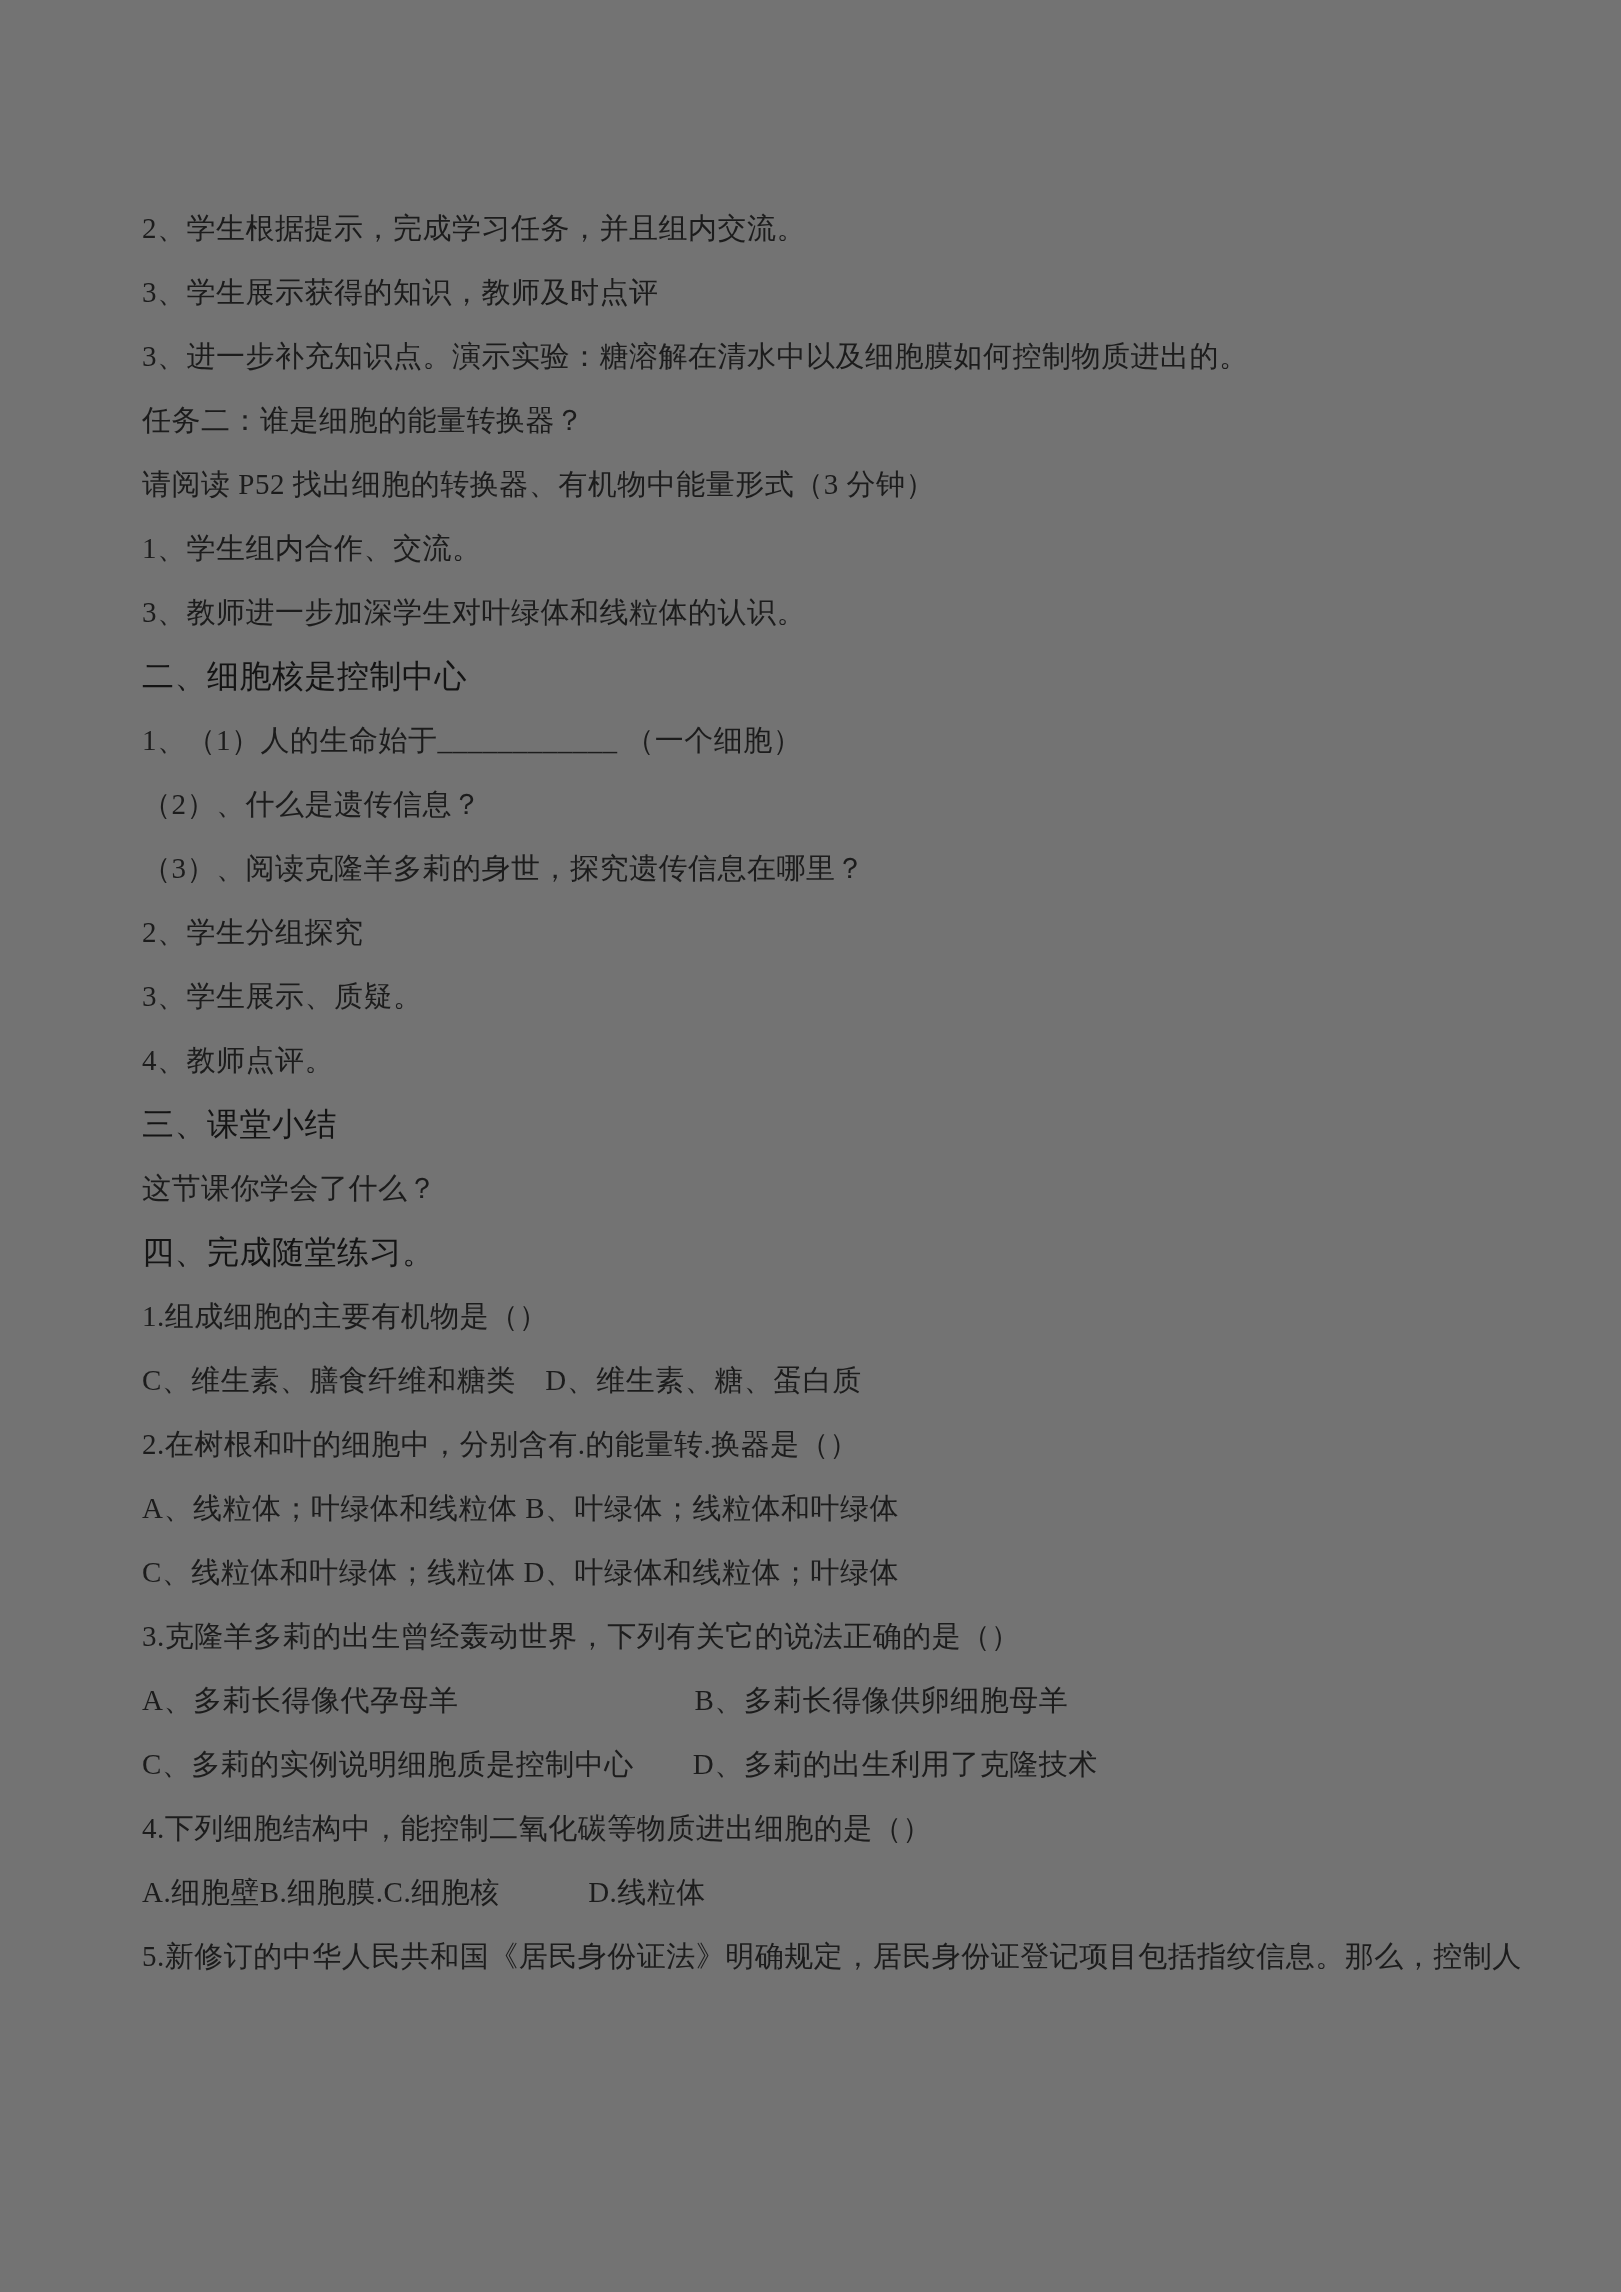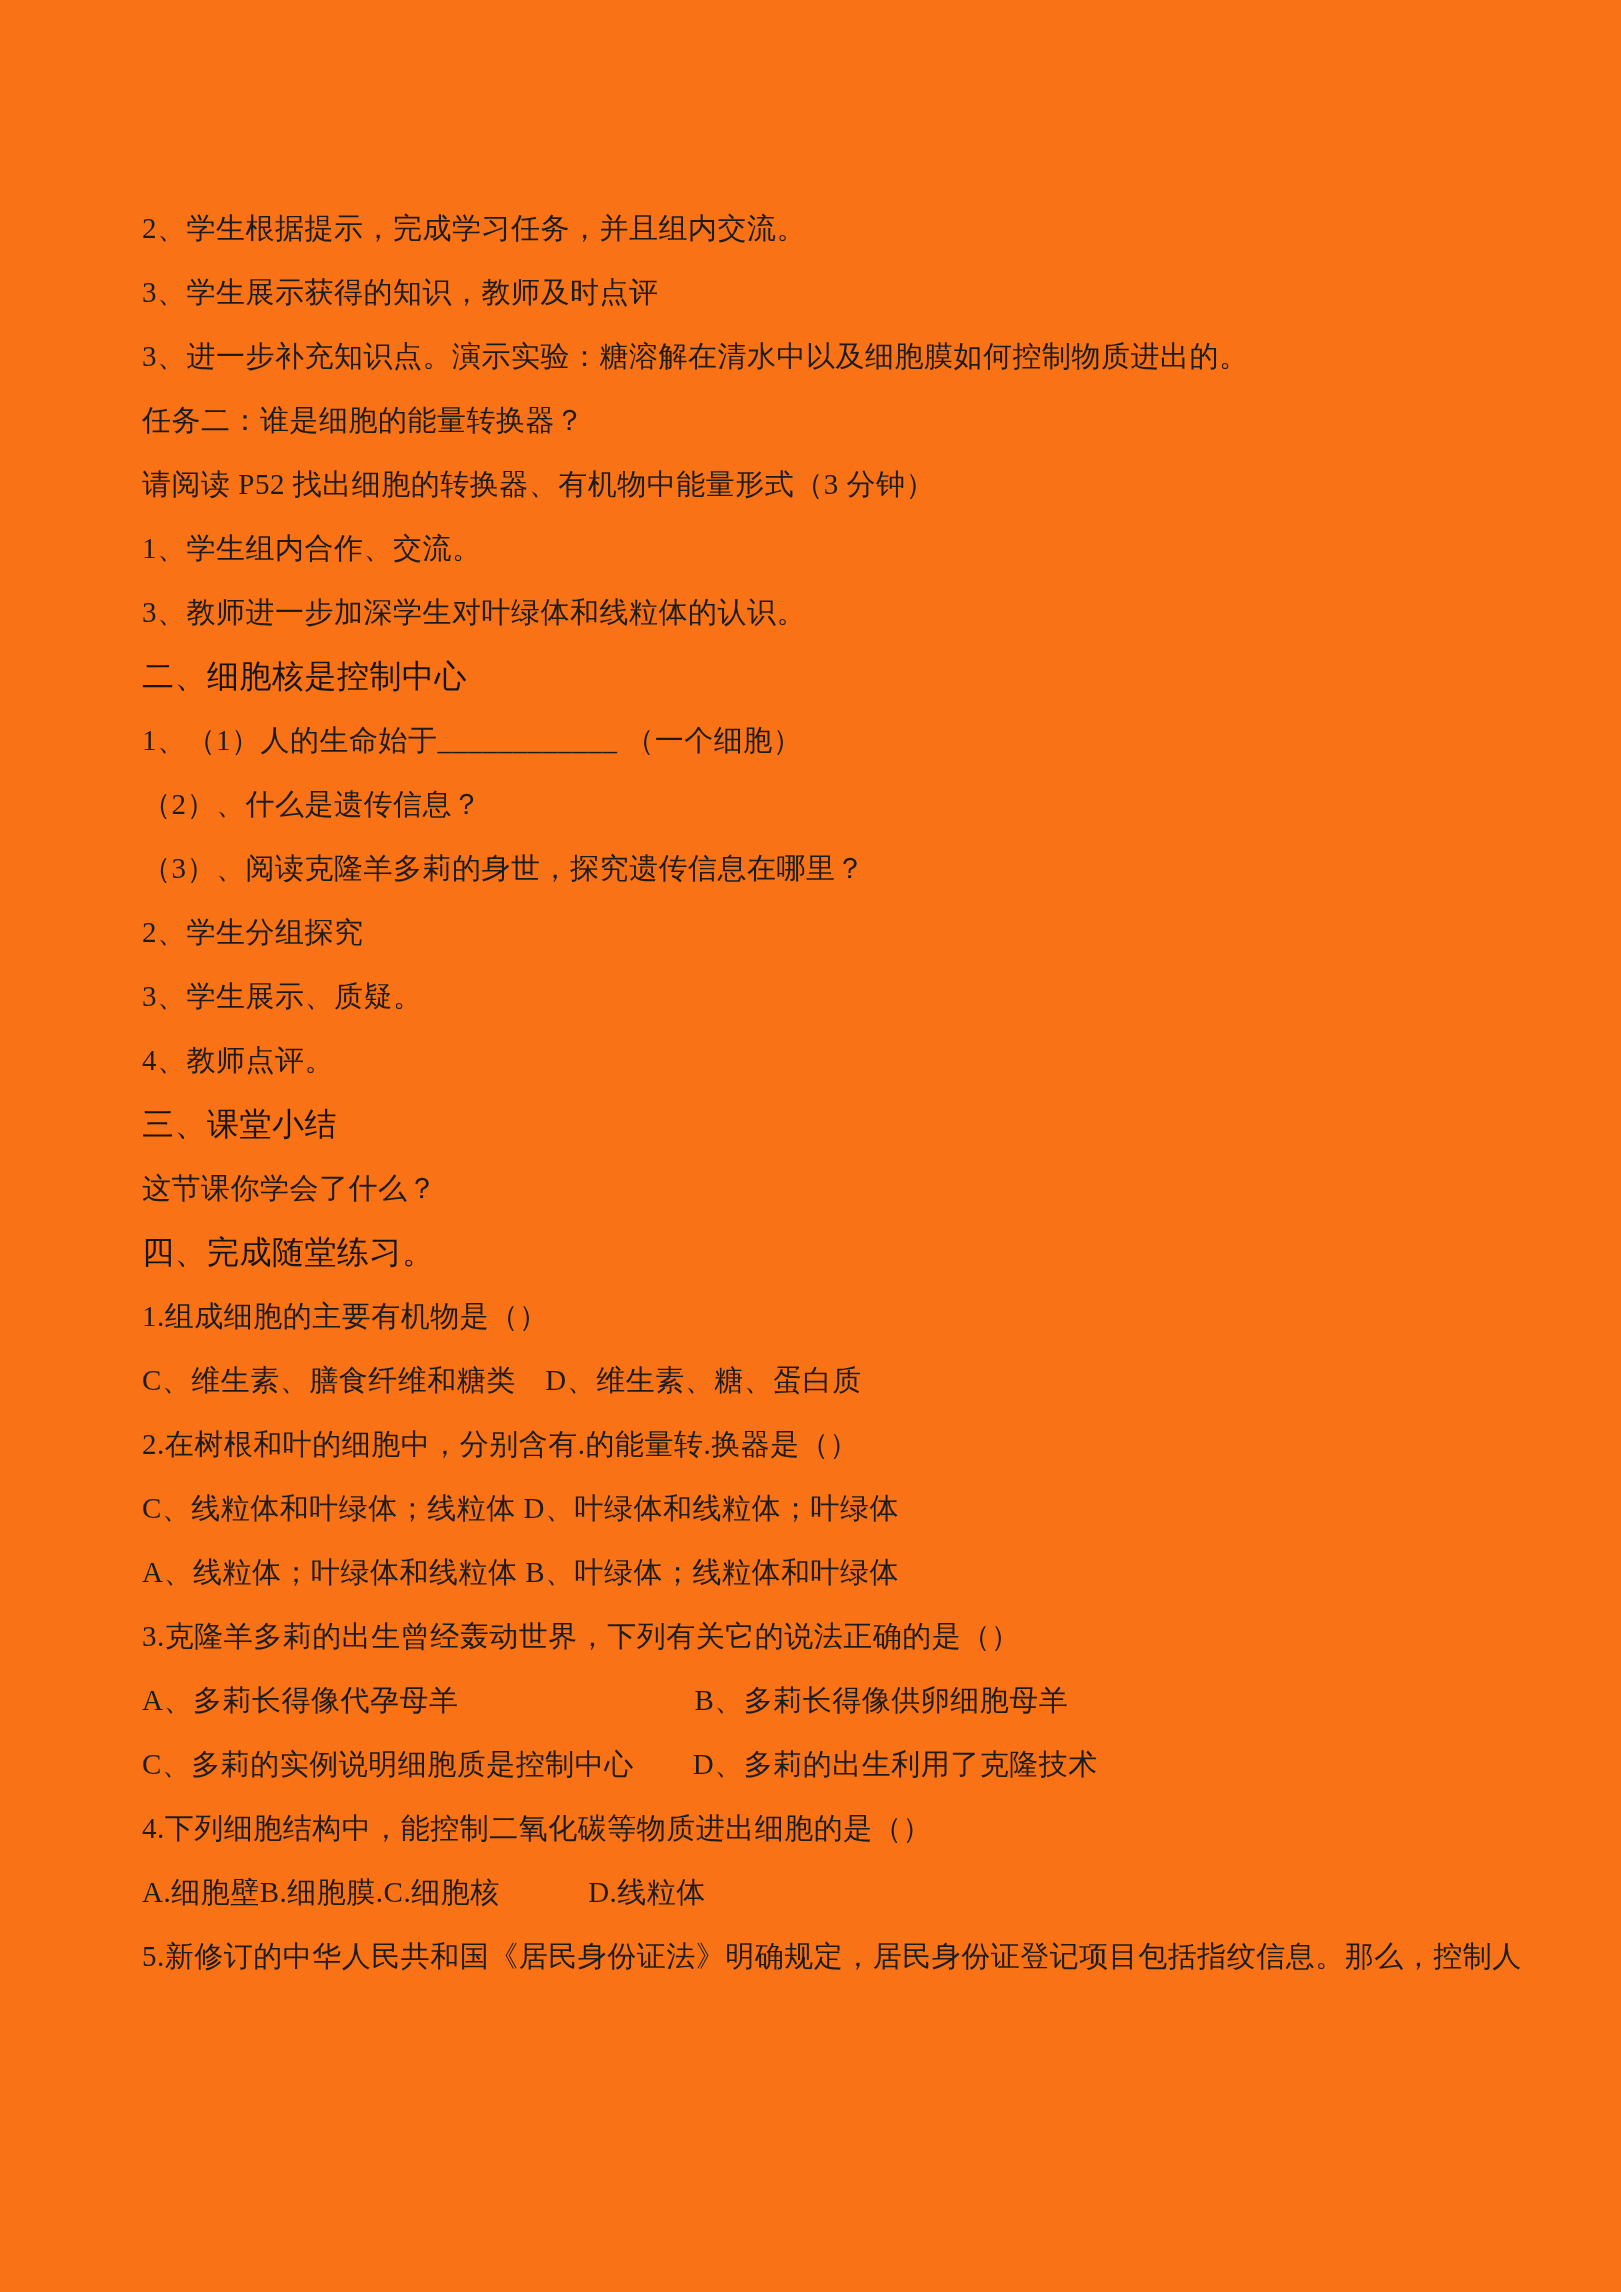--- a/index.html
+++ b/index.html
@@ -4,21 +4,21 @@
 <style>
   html, body {
     margin: 0;
     padding: 0;
     background: #ffffff;
   }
   .page {
     position: relative;
     width: 1621px;
     height: 2293px;
-    background: #f97316;
+    background: #737373;
     overflow: hidden;
     font-family: "Liberation Serif", "DejaVu Serif", serif;
   }
   .content {
     position: absolute;
     left: 142px;
     top: 196px;
     right: 39px;
   }
   .line {
@@ -53,22 +53,22 @@
       <div class="line">（3）、阅读克隆羊多莉的身世，探究遗传信息在哪里？</div>
       <div class="line">2、学生分组探究</div>
       <div class="line">3、学生展示、质疑。</div>
       <div class="line">4、教师点评。</div>
       <div class="line heading">三、课堂小结</div>
       <div class="line">这节课你学会了什么？</div>
       <div class="line heading">四、完成随堂练习。</div>
       <div class="line">1.组成细胞的主要有机物是（）</div>
       <div class="line">C、维生素、膳食纤维和糖类　D、维生素、糖、蛋白质</div>
       <div class="line">2.在树根和叶的细胞中，分别含有.的能量转.换器是（）</div>
+      <div class="line">A、线粒体；叶绿体和线粒体 B、叶绿体；线粒体和叶绿体</div>
       <div class="line">C、线粒体和叶绿体；线粒体 D、叶绿体和线粒体；叶绿体</div>
-      <div class="line">A、线粒体；叶绿体和线粒体 B、叶绿体；线粒体和叶绿体</div>
       <div class="line">3.克隆羊多莉的出生曾经轰动世界，下列有关它的说法正确的是（）</div>
       <div class="line">A、多莉长得像代孕母羊　　　　　　　　B、多莉长得像供卵细胞母羊</div>
       <div class="line">C、多莉的实例说明细胞质是控制中心　　D、多莉的出生利用了克隆技术</div>
       <div class="line">4.下列细胞结构中，能控制二氧化碳等物质进出细胞的是（）</div>
       <div class="line">A.细胞壁B.细胞膜.C.细胞核　　　D.线粒体</div>
       <div class="line">5.新修订的中华人民共和国《居民身份证法》明确规定，居民身份证登记项目包括指纹信息。那么，控制人</div>
     </div>
 </div>
 
 

